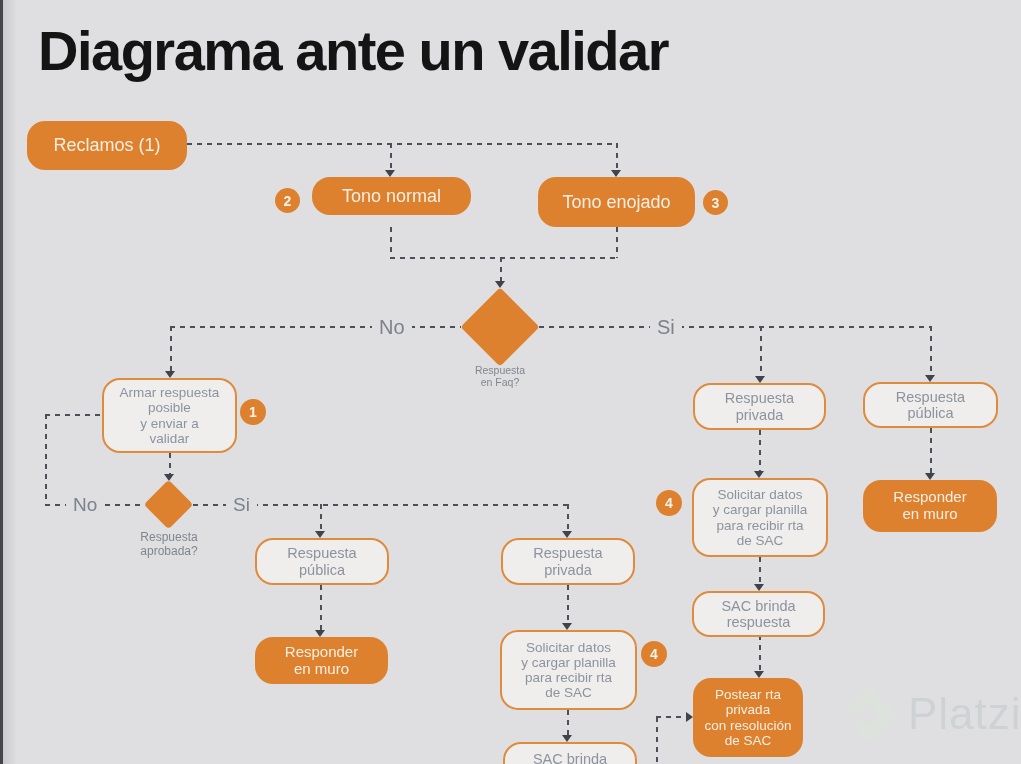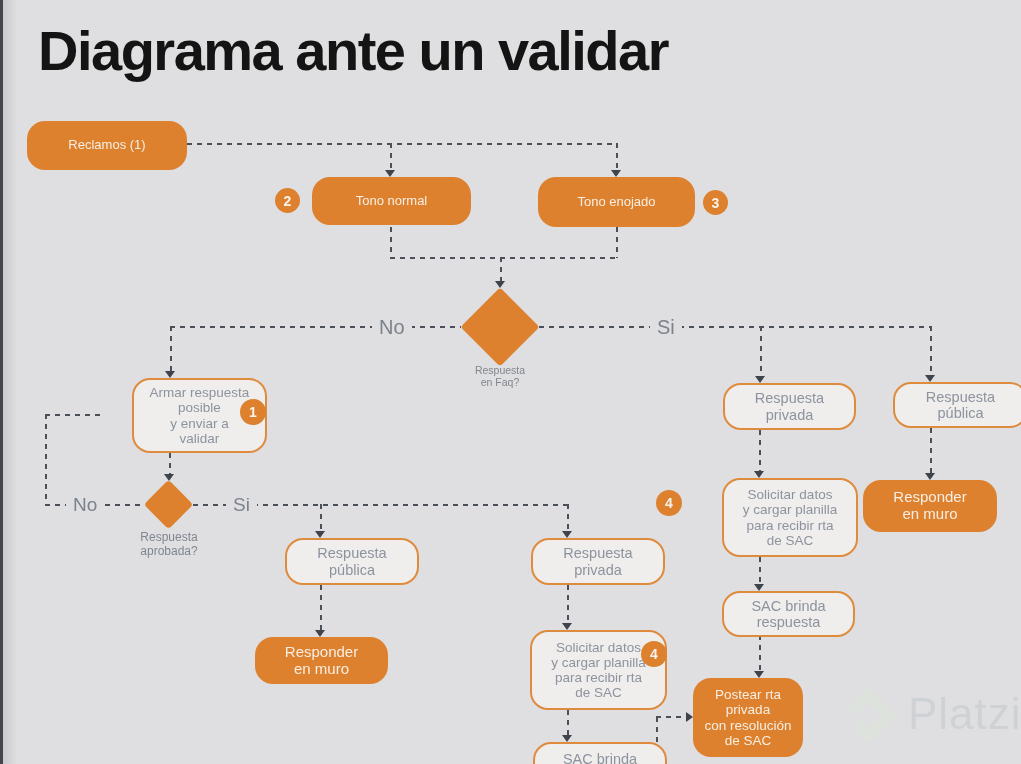--- a/index.html
+++ b/index.html
@@ -8,22 +8,22 @@
   .edge-strip{position:absolute;left:0;top:0;width:3px;height:764px;background:#44444e;}
   .edge-fade{position:absolute;left:3px;top:0;width:14px;height:764px;
     background:linear-gradient(90deg,#c9c9ce,#dfdfe1);}
   .page-title{position:absolute;left:38px;top:18px;font-size:56px;font-weight:800;
     color:#141414;letter-spacing:-1.5px;white-space:nowrap;}
   
   .node{position:absolute;display:flex;align-items:center;justify-content:center;
     text-align:center;border-radius:18px;box-sizing:border-box;}
   .node .lbl{white-space:pre-line;line-height:1.13;}
   .filled{background:#dd812e;color:#f7eee3;}
-  .outline{background:#efeeec;border:2.5px solid #df8b3d;color:#8d939e;margin-left:30px;}
-  .f17{font-size:13px;} .f15{font-size:15px;} .f145{font-size:14.5px;} .f135{font-size:13.5px;}
+  .outline{background:#efeeec;border:2.5px solid #df8b3d;color:#8d939e;}
+  .f17{font-size:18px;} .f15{font-size:15px;} .f145{font-size:14.5px;} .f135{font-size:13.5px;}
   
   .diamond{position:absolute;background:#dd812e;transform:rotate(45deg);border-radius:4px;}
   .d-big{width:56px;height:56px;}
   .d-small{width:35px;height:35px;}
   
   .dec-label{position:absolute;color:#80868f;text-align:center;white-space:pre-line;line-height:1.15;}
   .branch-label{position:absolute;color:#7c828c;background:#dfdfe1;padding:0 7px;line-height:1;}
   
   .h-dash{position:absolute;height:2px;
     background:repeating-linear-gradient(90deg,#4b4f58 0 5px,transparent 5px 10px);}
@@ -112,21 +112,21 @@
   <div class="branch-label" style="left:372px;top:317px;font-size:20px;">No</div>
   <div class="branch-label" style="left:650px;top:317px;font-size:20px;">Si</div>
   <div class="branch-label" style="left:66px;top:495px;font-size:19px;">No</div>
   <div class="branch-label" style="left:226px;top:495px;font-size:19px;">Si</div>
 
   <div class="node filled f17" style="left:27px;top:121px;width:160px;height:49px;">
     <span class="lbl">Reclamos (1)</span>
   </div>
 
   <div class="badge" style="left:275px;top:188px;">2</div>
-  <div class="node filled f17" style="left:312px;top:177px;width:159px;height:48px;">
+  <div class="node filled f17" style="left:312px;top:177px;width:159px;height:38px;">
     <span class="lbl">Tono normal</span>
   </div>
 
   <div class="node filled f17" style="left:538px;top:177px;width:157px;height:50px;text-align:right;">
     <span class="lbl">Tono enojado</span>
   </div>
   <div class="badge" style="left:703px;top:190px;">3</div>
 
   <div class="diamond d-big" style="left:472px;top:299px;"></div>
   <div class="dec-label" style="left:455px;top:364px;width:90px;font-size:10.5px;">Respuesta

